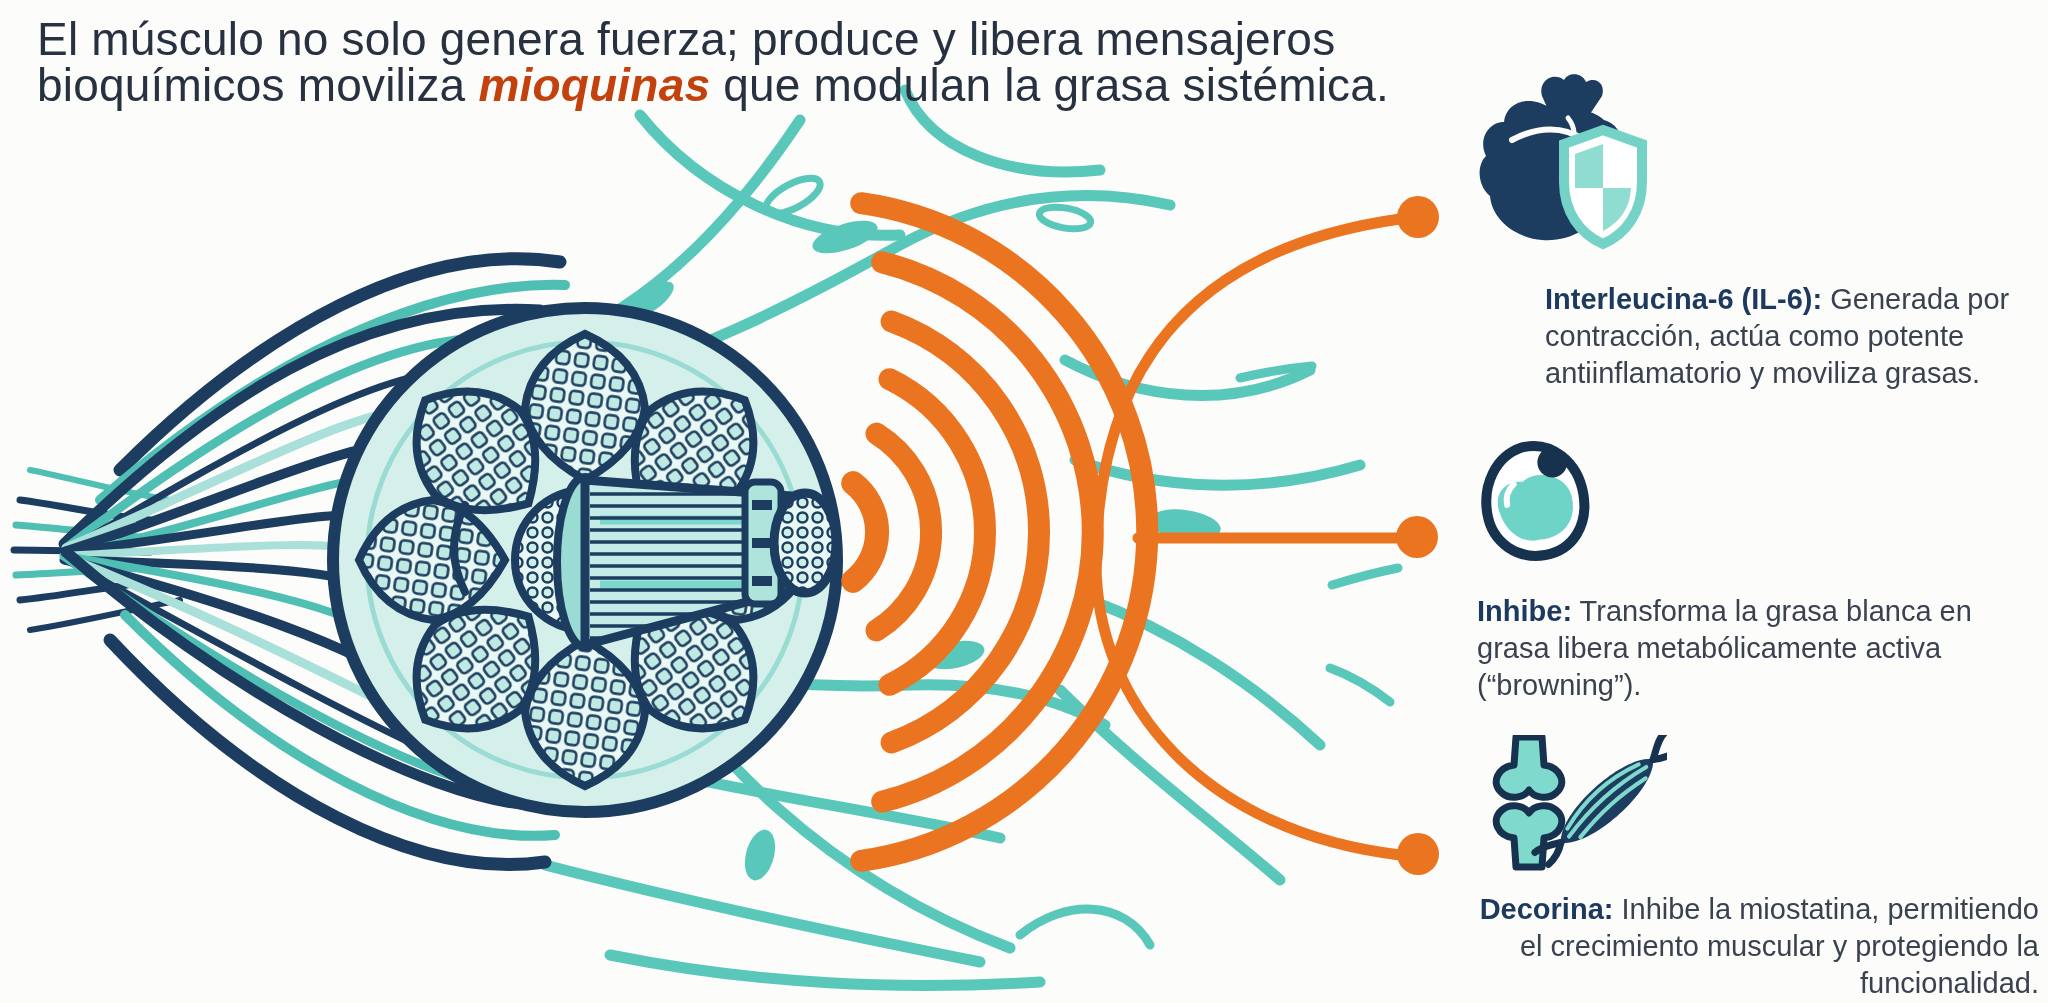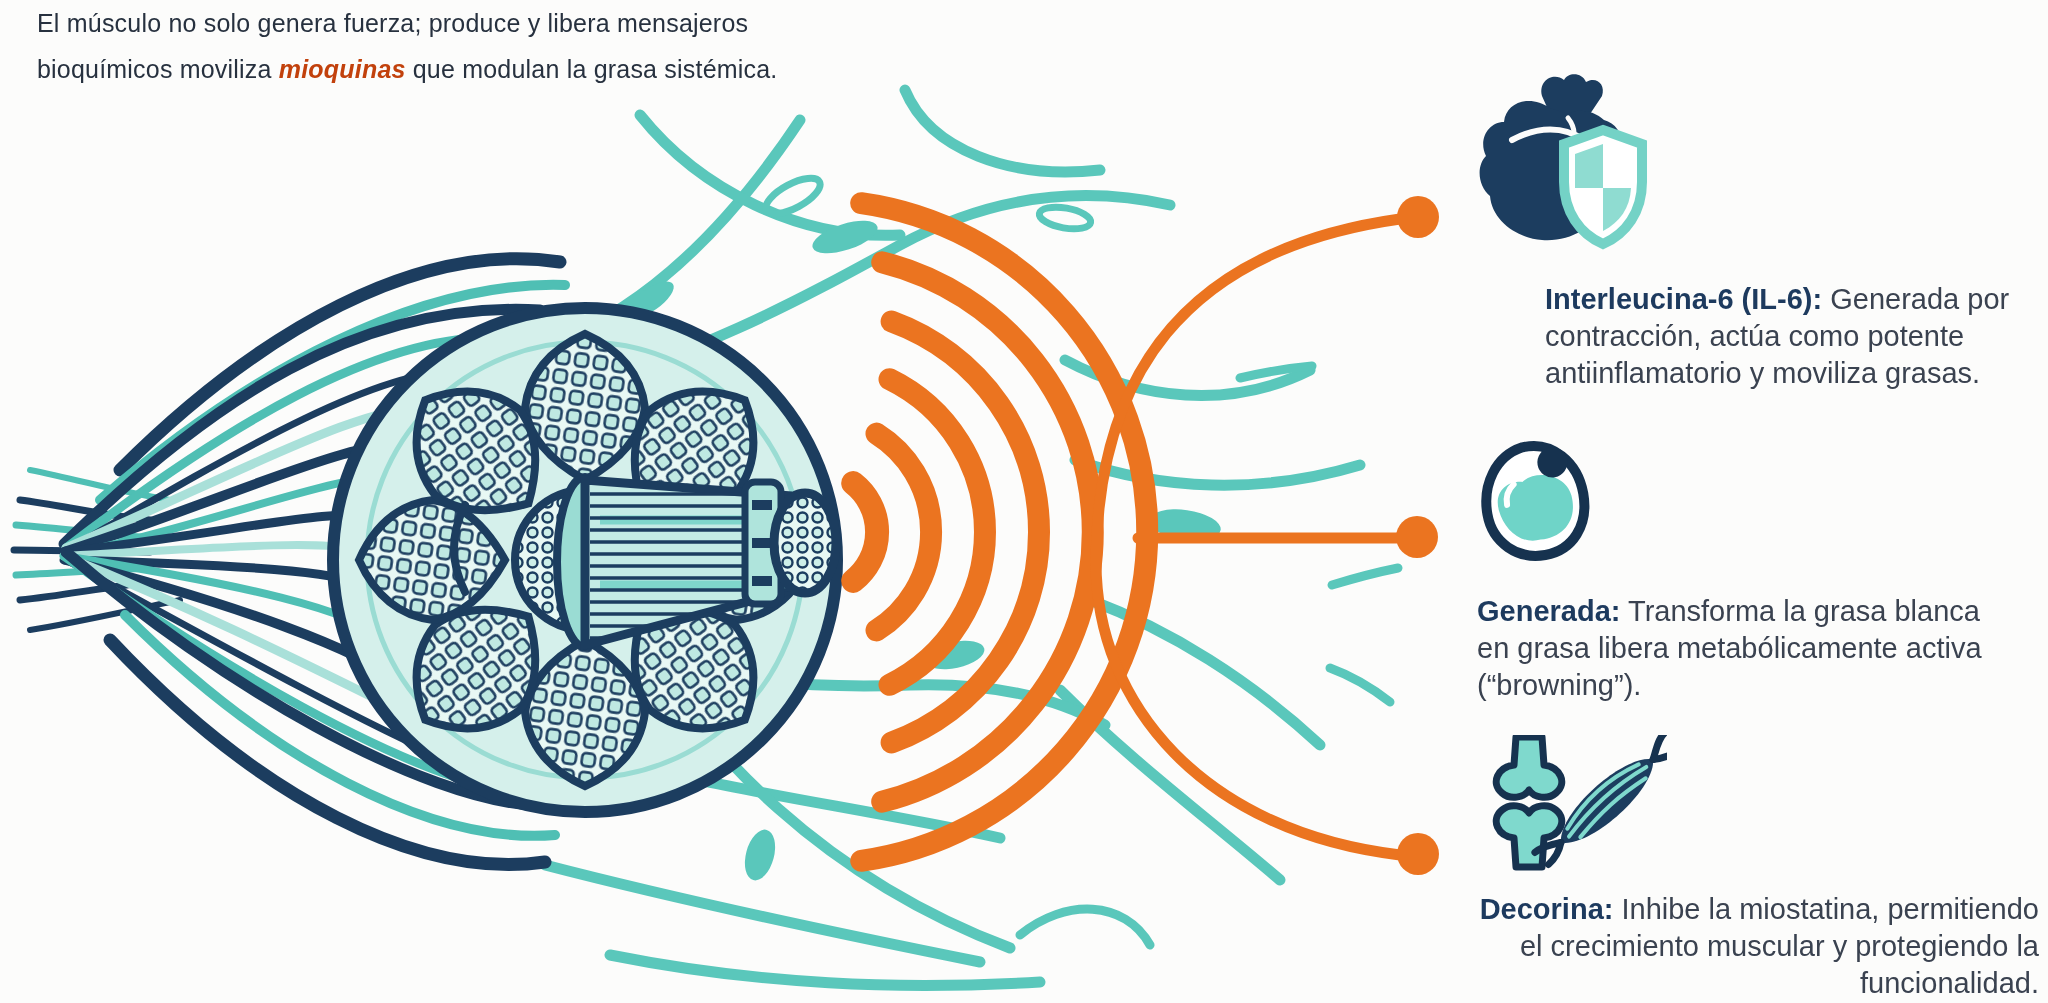--- a/index.html
+++ b/index.html
@@ -1,19 +1,19 @@
 <!DOCTYPE html>
 <html><head>
 <meta charset="utf-8">
 <style>
   html,body{margin:0;padding:0;background:#e8e8e8;}
   #stage{position:relative;width:2048px;height:1003px;background:#FCFCFB;overflow:hidden;
          font-family:"Liberation Sans","DejaVu Sans",sans-serif;}
   #art{position:absolute;left:0;top:0;width:2048px;height:1003px;}
-  .title{position:absolute;left:37px;top:0;font-size:25px;line-height:46px;
+  .title{position:absolute;left:37px;top:16px;font-size:46px;line-height:46px;
          font-weight:500;color:#27313F;letter-spacing:.2px;}
   .title .hl{color:#c2410c;font-weight:bold;font-style:italic;}
   .callout-text{position:absolute;font-size:29px;line-height:37px;color:#3A4250;}
   .callout-text b{color:#1D3A5E;}
   .icon-box{position:absolute;}
   #co1{left:1545px;top:252px;width:548px;}
   #co2{left:1477px;top:564px;width:518px;}
   #co3{left:1477px;top:862px;width:562px;text-align:right;}
 </style>
 </head>
@@ -196,21 +196,21 @@
 
   <svg class="icon-box" style="left:1476px;top:438px" width="118" height="128" viewBox="0 0 118 128">
     <g transform="rotate(-10 59 64)">
       <path d="M 56 8 C 28 12 10 38 10 68 C 10 97 32 118 60 118 C 88 118 108 96 108 64 C 108 32 86 6 56 8 Z" fill="#FFFFFF" stroke="#16324F" stroke-width="10"></path>
       <path d="M 22 66 C 20 48 34 38 50 42 C 66 32 94 42 96 64 C 98 88 82 104 58 102 C 38 104 24 86 22 66 Z" fill="#6FD4C8"></path>
       <circle cx="83" cy="28" r="15" fill="#16324F"></circle>
       <path d="M 31 62 C 31 54 35 47 41 43" fill="none" stroke="#FFFFFF" stroke-width="6" stroke-linecap="round"></path>
     </g>
   </svg>
   <p class="callout-text" id="co2">
-    <b>Generada:</b>
+    <b>Inhibe:</b>
     <span>Transforma la grasa blanca en grasa libera metabólicamente activa (“browning”).</span>
   </p>
 
   <svg class="icon-box" style="left:1472px;top:735px" width="195" height="140" viewBox="0 0 195 140">
     <g fill="#7FD9CD" stroke="#16324F" stroke-width="7" stroke-linejoin="round">
       <path d="M 44 2 L 70 2 L 72 30 C 88 32 96 48 84 58 C 76 65 62 63 57 55 C 52 63 38 65 30 58 C 18 48 26 32 42 30 Z"></path>
       <path d="M 57 78 C 62 70 76 68 84 75 C 96 85 88 101 72 103 L 70 132 L 44 132 L 42 103 C 26 101 18 85 30 75 C 38 68 52 70 57 78 Z"></path>
     </g>
     <g transform="translate(135,66) rotate(-42)">
       <path d="M -62 0 C -44 -24 44 -24 62 0 C 44 24 -44 24 -62 0 Z" fill="#1C3D5F"></path>

